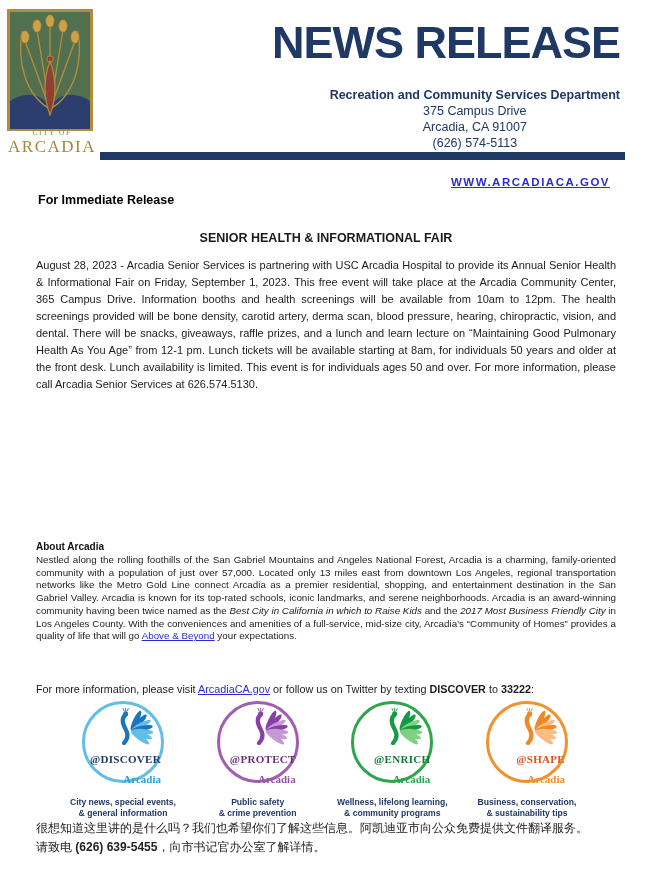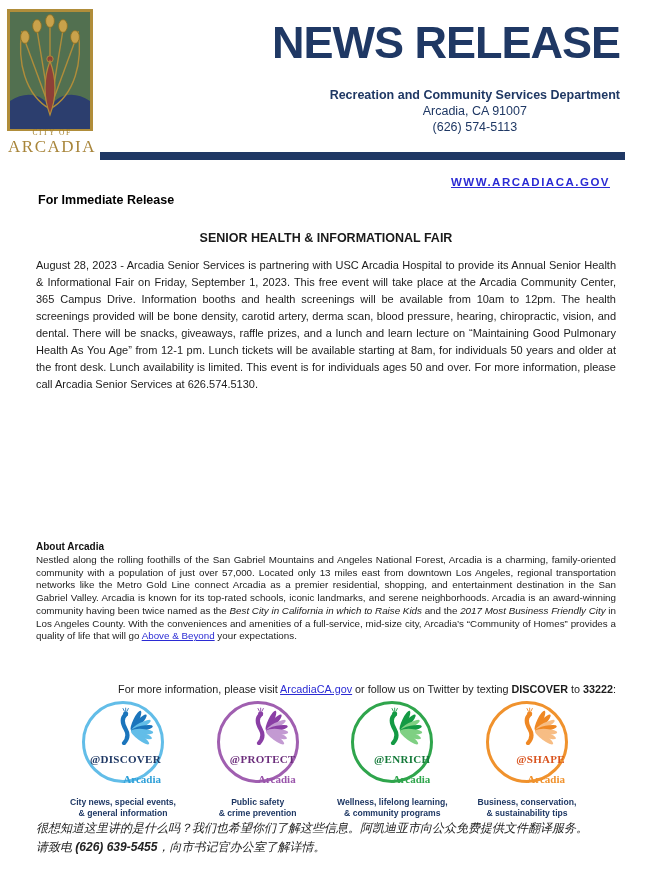--- a/index.html
+++ b/index.html
@@ -31,35 +31,35 @@
     text-align:justify;color:#1c1c1c;}
 
   
   .about-h{top:541px;left:36px;font-size:10px;font-weight:700;color:#111;}
   .about-p{top:554px;left:36px;width:580px;font-size:9.8px;line-height:12.7px;
     text-align:justify;color:#1c1c1c;}
   .italic{font-style:italic;}
   .inline-link{color:var(--link);text-decoration:underline;cursor:pointer;}
 
   
-  .social-line{top:683px;left:36px;width:580px;text-align:right;font-size:10.8px;color:#1c1c1c;}
+  .social-line{top:683px;left:36px;width:580px;text-align:left;font-size:10.8px;color:#1c1c1c;}
   .badges-row{top:701px;left:56px;width:538px;display:flex;justify-content:space-between;}
   .badge{width:134px;text-align:center;}
   .badge-circle{width:76px;height:76px;border:3px solid var(--ring);border-radius:50%;
     margin:0 auto;display:flex;flex-direction:column;align-items:flex-end;box-sizing:content-box;gap:8px;}
   .peacock{width:52px;height:38px;margin-top:3px;flex:0 0 auto;}
   .badge-handle{font-family:"Liberation Serif", serif;font-weight:700;font-size:11px;
     letter-spacing:.3px;color:var(--handle);line-height:12px;}
   .badge-name{font-family:"Liberation Serif", serif;font-weight:700;font-size:11px;
     color:var(--name);line-height:13px;}
   .badge-caption{margin-top:14px;font-size:8.6px;font-weight:700;line-height:10.5px;color:var(--caption);}
 
   
   .chinese{top:819px;left:36px;width:584px;font-size:12px;line-height:18.5px;color:#222;
-    font-family:"Liberation Sans","DejaVu Sans",sans-serif;font-style:italic;}
+    font-family:"Liberation Sans","DejaVu Sans",sans-serif;}
   .chinese b{font-weight:700;}
 </style>
 </head>
 <body>
 
 <div class="page">
 
   <div class="abs" style="left:0;top:0;width:116px;height:172px;">
     <svg class="logo-svg" width="86" height="122" viewBox="0 0 86 122">
       <rect x="1.5" y="1.5" width="83" height="119" fill="var(--logo-green)" stroke="var(--gold)" stroke-width="3"></rect>
@@ -85,20 +85,21 @@
     </svg>
     <div class="logo-text">
       <div class="logo-cityof">CITY OF</div>
       <div class="logo-arcadia">ARCADIA</div>
     </div>
   </div>
 
   <div class="abs news-title">NEWS RELEASE</div>
   <div class="abs dept-block">
     <div class="dept-name">Recreation and Community Services Department</div>
+    <div>375 Campus Drive</div>
     <div>Arcadia, CA 91007</div>
     <div>(626) 574-5113</div>
   </div>
   <div class="abs navy-bar"></div>
   <a class="abs www-link">WWW.ARCADIACA.GOV</a>
 
   <div class="abs fir">For Immediate Release</div>
   <div class="abs headline">SENIOR HEALTH &amp; INFORMATIONAL FAIR</div>
   <div class="abs body-p">August 28, 2023 - Arcadia Senior Services is partnering with USC Arcadia Hospital to provide its Annual Senior Health &amp; Informational Fair on Friday, September 1, 2023. This free event will take place at the Arcadia Community Center, 365 Campus Drive. Information booths and health screenings will be available from 10am to 12pm. The health screenings provided will be bone density, carotid artery, derma scan, blood pressure, hearing, chiropractic, vision, and dental. There will be snacks, giveaways, raffle prizes, and a lunch and learn lecture on “Maintaining Good Pulmonary Health As You Age” from 12-1 pm. Lunch tickets will be available starting at 8am, for individuals 50 years and older at the front desk. Lunch availability is limited. This event is for individuals ages 50 and over. For more information, please call Arcadia Senior Services at 626.574.5130.</div>
 

